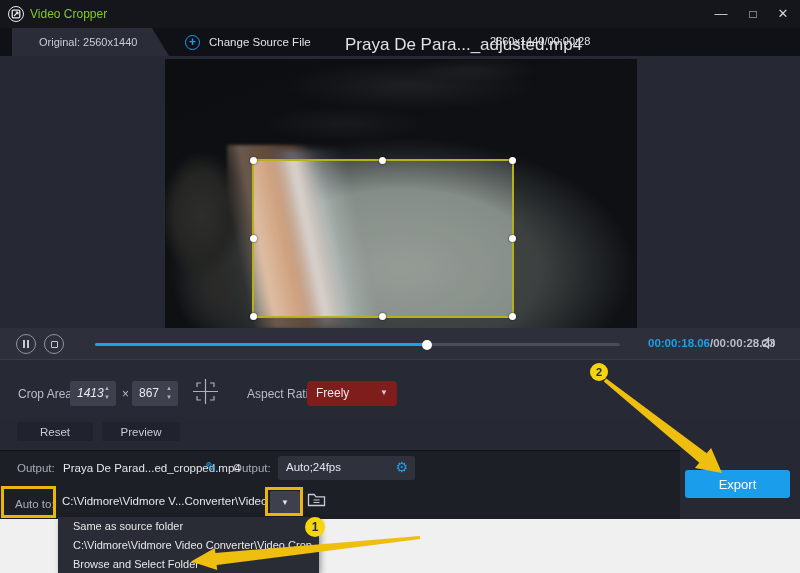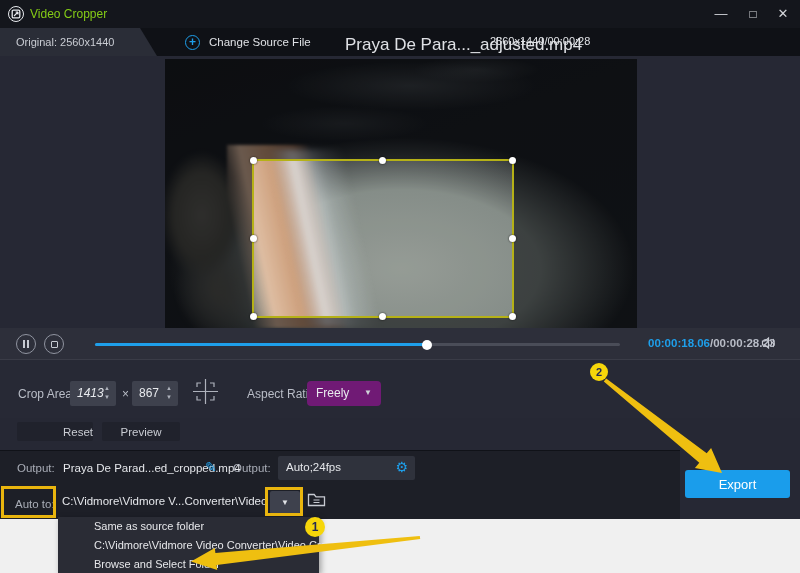--- a/index.html
+++ b/index.html
@@ -19,21 +19,21 @@
   .logo svg { position:absolute; left:1.5px; top:1.5px; }
   .win-title { position:absolute; left:30px; top:7px; font-size:12px; color:#84cc16; }
   .winbtn { position:absolute; top:0; width:34px; height:28px; text-align:center; line-height:28px; color:#d4d6da; font-size:13px; cursor:default; }
   .winbtn.min { right:62px; }
   .winbtn.max { right:30px; font-size:12px; }
   .winbtn.close { right:0; }
 
   
   .infobar { position:absolute; left:0; top:28px; width:800px; height:28px; background:#0f1116; }
   .tab { position:absolute; top:0; height:28px; background:#2a2d37; color:#c9ccd3; font-size:11px; line-height:28px; }
-  .tab.left { left:0; width:157px; padding-left:16px; clip-path:polygon(0 0, 140px 0, 157px 100%, 0 100%); }
+  .tab.left { left:12px; width:157px; padding-left:27px; clip-path:polygon(0 0, 140px 0, 157px 100%, 0 100%); }
   .tab.right { left:655px; width:145px; padding-left:57px; clip-path:polygon(13px 0, 100% 0, 100% 100%, 0 100%); }
   .change-src { position:absolute; left:185px; top:0; height:28px; display:flex; align-items:center; gap:9px; cursor:pointer; }
   .plus-icon {
     width:15px; height:15px; border:1.5px solid #1e9fea; border-radius:50%;
     color:#1e9fea; font-size:12px; line-height:12px; text-align:center; font-weight:bold;
   }
   .change-src .lbl { color:#dfe1e5; font-size:11.5px; }
   .file-name { position:absolute; left:345px; top:7px; font-size:17px; color:#dfe1e5; }
   .file-dims { position:absolute; left:490px; top:7px; font-size:11px; color:#dfe1e5; }
 
@@ -90,47 +90,47 @@
   .vol { position:absolute; left:761px; top:8px; cursor:pointer; }
 
   
   .croprow { position:absolute; left:0; top:360px; width:800px; height:58px; background:#272935; }
   .lab { position:absolute; font-size:12px; color:#b9bdc7; }
   .numbox { position:absolute; top:21px; width:46px; height:25px; background:#3e414d; border-radius:2px; cursor:text; }
   .numbox .val { position:absolute; left:7px; top:5px; font-size:12px; color:#e8eaee; }
   .stepper { position:absolute; right:4px; top:3px; width:10px; display:flex; flex-direction:column; align-items:center; cursor:pointer; }
   .stepper span { font-size:6px; line-height:9px; color:#aeb2bc; }
   .crosshair { position:absolute; left:192px; top:18px; cursor:pointer; }
-  .dropdown { position:absolute; left:307px; top:21px; width:74px; height:25px; background:#701a75; border-radius:4px; cursor:pointer; }
+  .dropdown { position:absolute; left:307px; top:21px; width:90px; height:25px; background:#7f1d1d; border-radius:4px; cursor:pointer; }
   .dropdown .val { position:absolute; left:9px; top:5px; font-size:12px; color:#e8eaee; }
   .dropdown .chev { position:absolute; right:9px; top:7px; font-size:8px; color:#cfd2d8; }
 
   
   .btn { position:absolute; top:422px; height:19px; background:#20222c; border:none; border-radius:2px; color:#c9ccd3; font-size:11.5px; font-family:"Liberation Sans",sans-serif; cursor:pointer; }
-  .btn.reset { left:17px; width:76px;text-align:right; }
+  .btn.reset { left:17px; width:76px; }
   .btn.preview { left:102px; width:78px; }
 
   
   .panel { position:absolute; left:0; top:450px; width:680px; height:69px; background:#1d1f27; border-top:1px solid #101218; }
   .panel .lab2 { position:absolute; font-size:11.5px; color:#a9adb7; }
   .out-file { position:absolute; left:63px; top:11px; font-size:11.5px; color:#e4e6ea; }
   .pencil { position:absolute; left:205px; top:8px; color:#1e9fea; font-size:14px; cursor:pointer; }
   .fmt-box { position:absolute; left:278px; top:5px; width:137px; height:24px; background:#2f323c; border-radius:2px; cursor:pointer; }
   .fmt-box .val { position:absolute; left:8px; top:5px; font-size:11.5px; color:#e4e6ea; }
   .gear { position:absolute; right:7px; top:3px; color:#1e9fea; font-size:14px; cursor:pointer; }
   .save-path { position:absolute; left:62px; top:44px; font-size:11.5px; color:#e4e6ea; }
   .dd-btn { position:absolute; left:270px; top:40px; width:30px; height:23px; background:#3e414d; border-radius:2px; text-align:center; cursor:pointer; }
   .dd-btn span { font-size:8px; color:#e0e2e6; line-height:23px; }
   .folder-btn { position:absolute; left:307px; top:41px; cursor:pointer; }
   .export { position:absolute; left:685px; top:19px; width:105px; height:28px; background:#1a9deb; border:none; border-radius:3px; color:#fff; font-size:13px; font-family:"Liberation Sans",sans-serif; cursor:pointer; }
 
   
   .whitestrip { position:absolute; left:0; top:519px; width:800px; height:54px; background:#f0f0f0; }
   .menu { position:absolute; left:58px; top:517px; width:261px; height:56px; background:#2a2c35; box-shadow:2px 2px 6px rgba(0,0,0,0.35); z-index:20; }
-  .menu .item { height:19px; line-height:19px; padding-left:36px; font-size:11px; color:#e6e7ea; white-space:nowrap; cursor:pointer; }
+  .menu .item { height:19px; line-height:19px; padding-left:15px; font-size:11px; color:#e6e7ea; white-space:nowrap; cursor:pointer; }
 
   
   .hl { position:absolute; border:3px solid #e9b50e; z-index:30; pointer-events:none; }
   .hl.save { left:1px; top:486px; width:55px; height:32px; }
   .hl.dd { left:265px; top:487px; width:38px; height:29px; }
   .badge { position:absolute; background:#f6d60a; border-radius:50%; color:#232a52; font-weight:bold; text-align:center; z-index:40; pointer-events:none; }
   .badge.b2 { left:590px; top:363px; width:18px; height:18px; font-size:11px; line-height:18px; }
   .badge.b1 { left:305px; top:517px; width:20px; height:20px; font-size:12px; line-height:20px; }
   .arrows { position:absolute; left:0; top:0; width:800px; height:573px; z-index:35; pointer-events:none; }
 </style>

